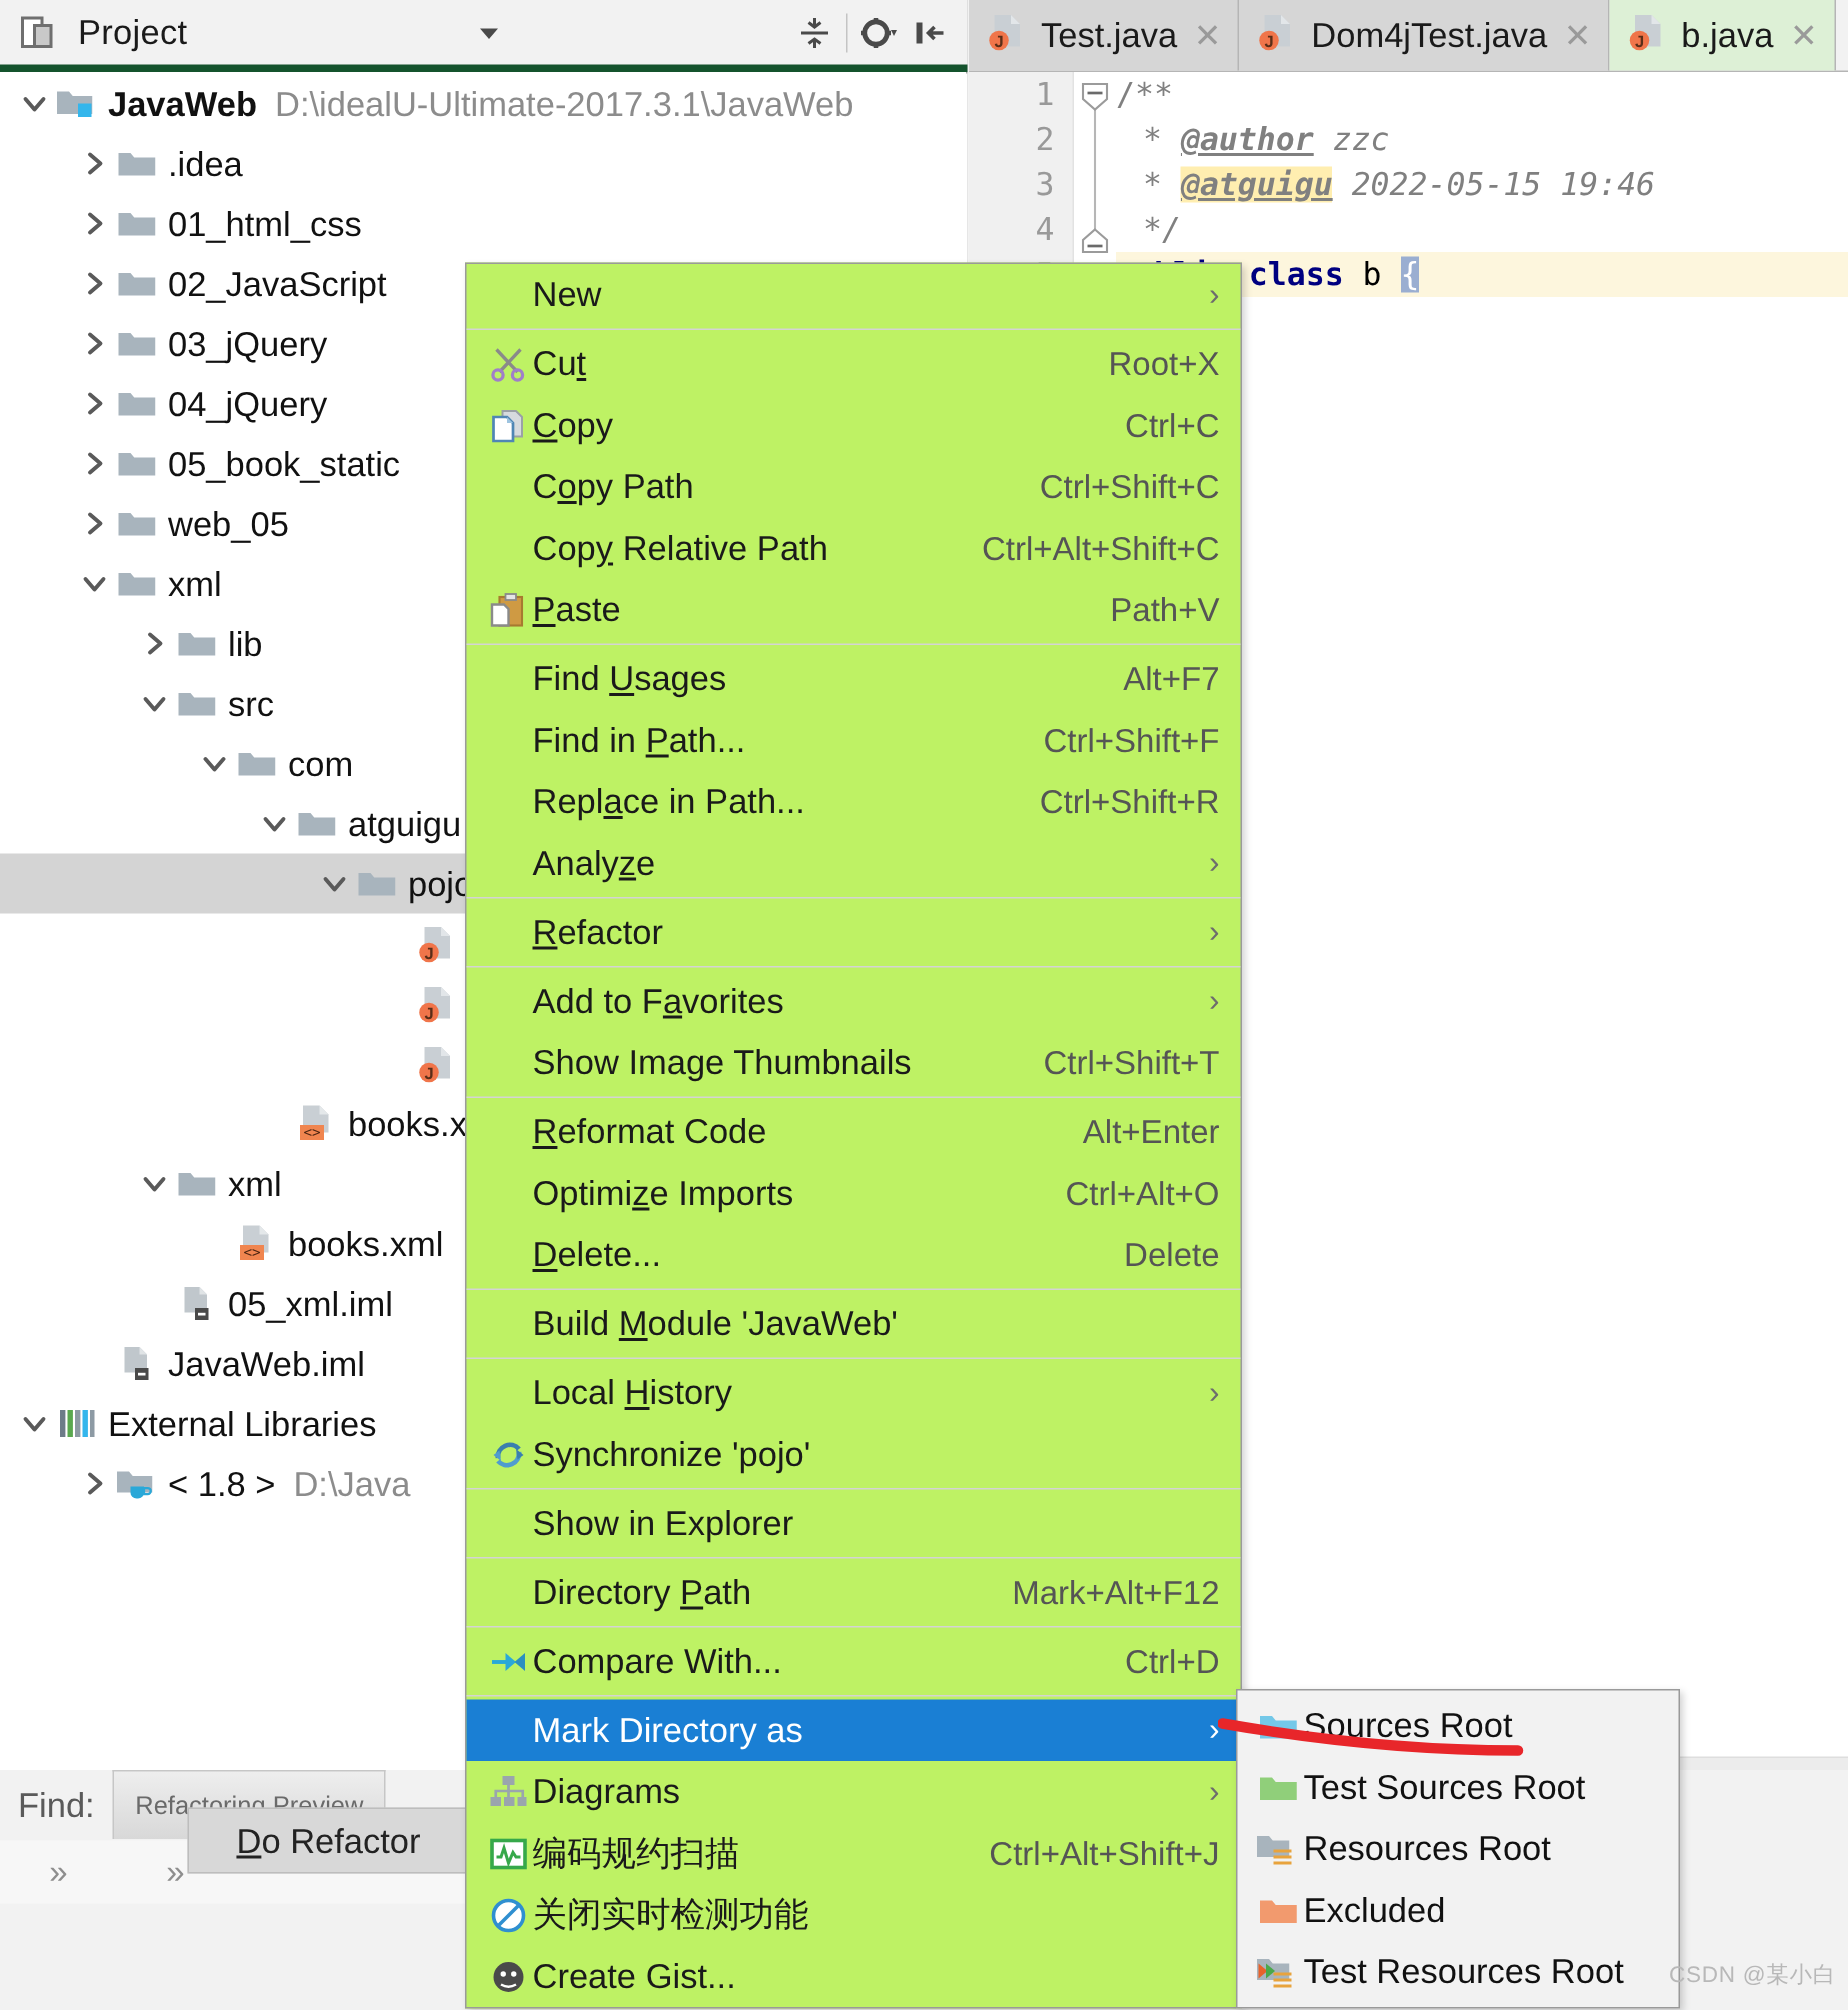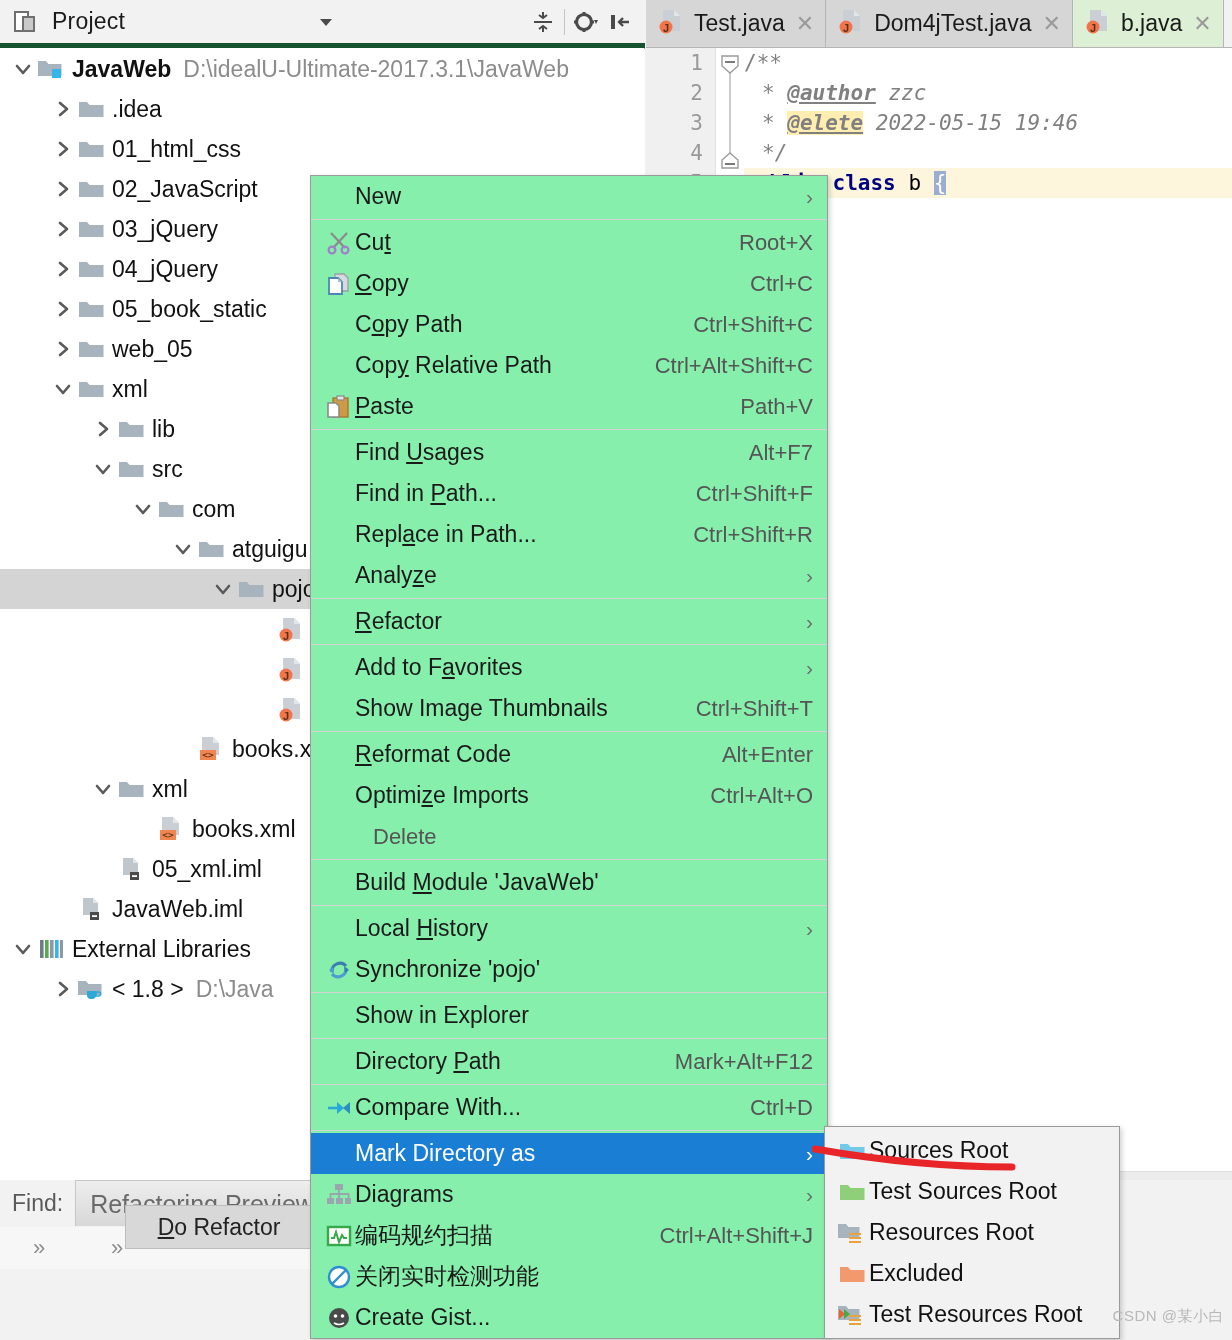--- a/index.html
+++ b/index.html
@@ -74,41 +74,41 @@
   .jdoc-tag.hl { background: #ffeeb0; }
   .jdoc-txt { color: #808080; font-style: italic; }
   .plain { color: #000; }
   .sel-brace { background: #9aaed1; color: #fff; }
 
   
   #bottom-area { position: absolute; left: 0; top: 1180px; width: 1232px; height: 160px; background: #f2f2f2; }
   #find-bar { position: absolute; left: 0; top: 0; height: 46px; width: 1150px; display: flex; align-items: center; }
   .find-label { font-size: 23px; color: #5a5a5a; padding: 0 12px; height: 46px; line-height: 46px; }
   .find-tab {
-    font-size: 25px; color: #6a6a6a; padding: 0 14px; height: 46px; line-height: 46px;
+    font-size: 17px; color: #6a6a6a; padding: 0 14px; height: 46px; line-height: 46px;
     background: linear-gradient(#eeeeee,#d8d8d8); border: 1px solid #c6c6c6; border-bottom: none;
   }
   #find-row2 { position: absolute; left: 0; top: 47px; height: 42px; width: 420px; display: flex; align-items: center; background: #f7f7f7; }
   .chev2 { font-size: 22px; color: #8e8e8e; width: 78px; text-align: center; }
   #do-refactor {
     position: absolute; left: 125px; top: 1205px; width: 188px; height: 44px;
     background: #d8d8d8; border: 1px solid #bdbdbd; font-size: 23px; color: #222;
     display: flex; align-items: center; justify-content: center;
   }
   .u { text-decoration: underline; }
 
   
   #right-rows { position: absolute; left: 1102px; top: 1130px; width: 130px; height: 210px; background: #fff; }
   #right-rows .rr { height: 42px; border-bottom: 1px solid #dedede; }
   #right-rows .rr.sh { background: #ececec; }
 
   
   #ctxmenu {
     position: absolute; left: 310px; top: 175px; width: 518px;
-    background: #86efac; border: 1px solid #9a9a9a;
+    background: #bef264; border: 1px solid #9a9a9a;
     box-shadow: 2px 2px 5px rgba(0,0,0,.18);
   }
   .mi {
     position: relative; display: flex; align-items: center; height: 41px;
     font-size: 23px; color: #1a1a1a; padding-left: 12px; padding-right: 14px;
   }
   .mi.sel { background: #1a7fd4; color: #fff; }
   .mi .mico { width: 32px; flex: 0 0 32px; display: flex; align-items: center; justify-content: center; }
   .mi .mlabel { flex: 1; white-space: nowrap; }
   .mi .mkey { color: #555; font-size: 22px; margin-left: 18px; white-space: nowrap; }
@@ -568,21 +568,21 @@
         <svg width="28" height="160" viewBox="0 0 28 160">
           <line x1="14" y1="20" x2="14" y2="118" stroke="#b6b6b6" stroke-width="1.4"></line>
           <path d="M6 8 h16 v10 l-8 7 l-8 -7 z" fill="#fff" stroke="#9b9b9b" stroke-width="1.4"></path>
           <line x1="9" y1="14" x2="19" y2="14" stroke="#6a6a6a" stroke-width="1.8"></line>
           <path d="M14 105 l8 7 v8 h-16 v-8 z" fill="#fff" stroke="#9b9b9b" stroke-width="1.4"></path>
           <line x1="9" y1="116" x2="19" y2="116" stroke="#6a6a6a" stroke-width="1.8"></line>
         </svg>
       </div>
       <div class="codeline" style="top:0px;"><span>/**</span></div>
       <div class="codeline" style="top:30px;"><span class="jdoc-txt" style="margin-left:18px">* </span><span class="jdoc-tag">@author</span><span class="jdoc-txt"> zzc</span></div>
-      <div class="codeline" style="top:60px;"><span class="jdoc-txt" style="margin-left:18px">* </span><span class="jdoc-tag hl">@elete</span><span class="jdoc-txt"> 2022-05-15 19:46</span></div>
+      <div class="codeline" style="top:60px;"><span class="jdoc-txt" style="margin-left:18px">* </span><span class="jdoc-tag hl">@atguigu</span><span class="jdoc-txt"> 2022-05-15 19:46</span></div>
       <div class="codeline" style="top:90px;"><span class="jdoc-txt" style="margin-left:18px">*/</span></div>
       <div class="codeline" style="top:120px;"><span class="kw">public</span><span> </span><span class="kw">class</span><span class="plain"> b </span><span class="sel-brace">{</span></div>
     </div>
   </div>
 
   <div id="right-rows">
     <div class="rr"></div>
     <div class="rr sh"></div>
     <div class="rr"></div>
     <div class="rr"></div>
@@ -699,20 +699,21 @@
         <span class="mlabel"><span class="u">R</span>eformat Code</span>
         <span class="mkey">Alt+Enter</span>
       </div>
       <div class="mi">
         <span class="mico"></span>
         <span class="mlabel">Optimi<span class="u">z</span>e Imports</span>
         <span class="mkey">Ctrl+Alt+O</span>
       </div>
       <div class="mi">
         <span class="mico"></span>
+        <span class="mlabel"><span class="u">D</span>elete...</span>
         <span class="mkey">Delete</span>
       </div>
       <div class="msep"></div>
       <div class="mi">
         <span class="mico"></span>
         <span class="mlabel">Build <span class="u">M</span>odule 'JavaWeb'</span>
       </div>
       <div class="msep"></div>
       <div class="mi">
         <span class="mico"></span>

